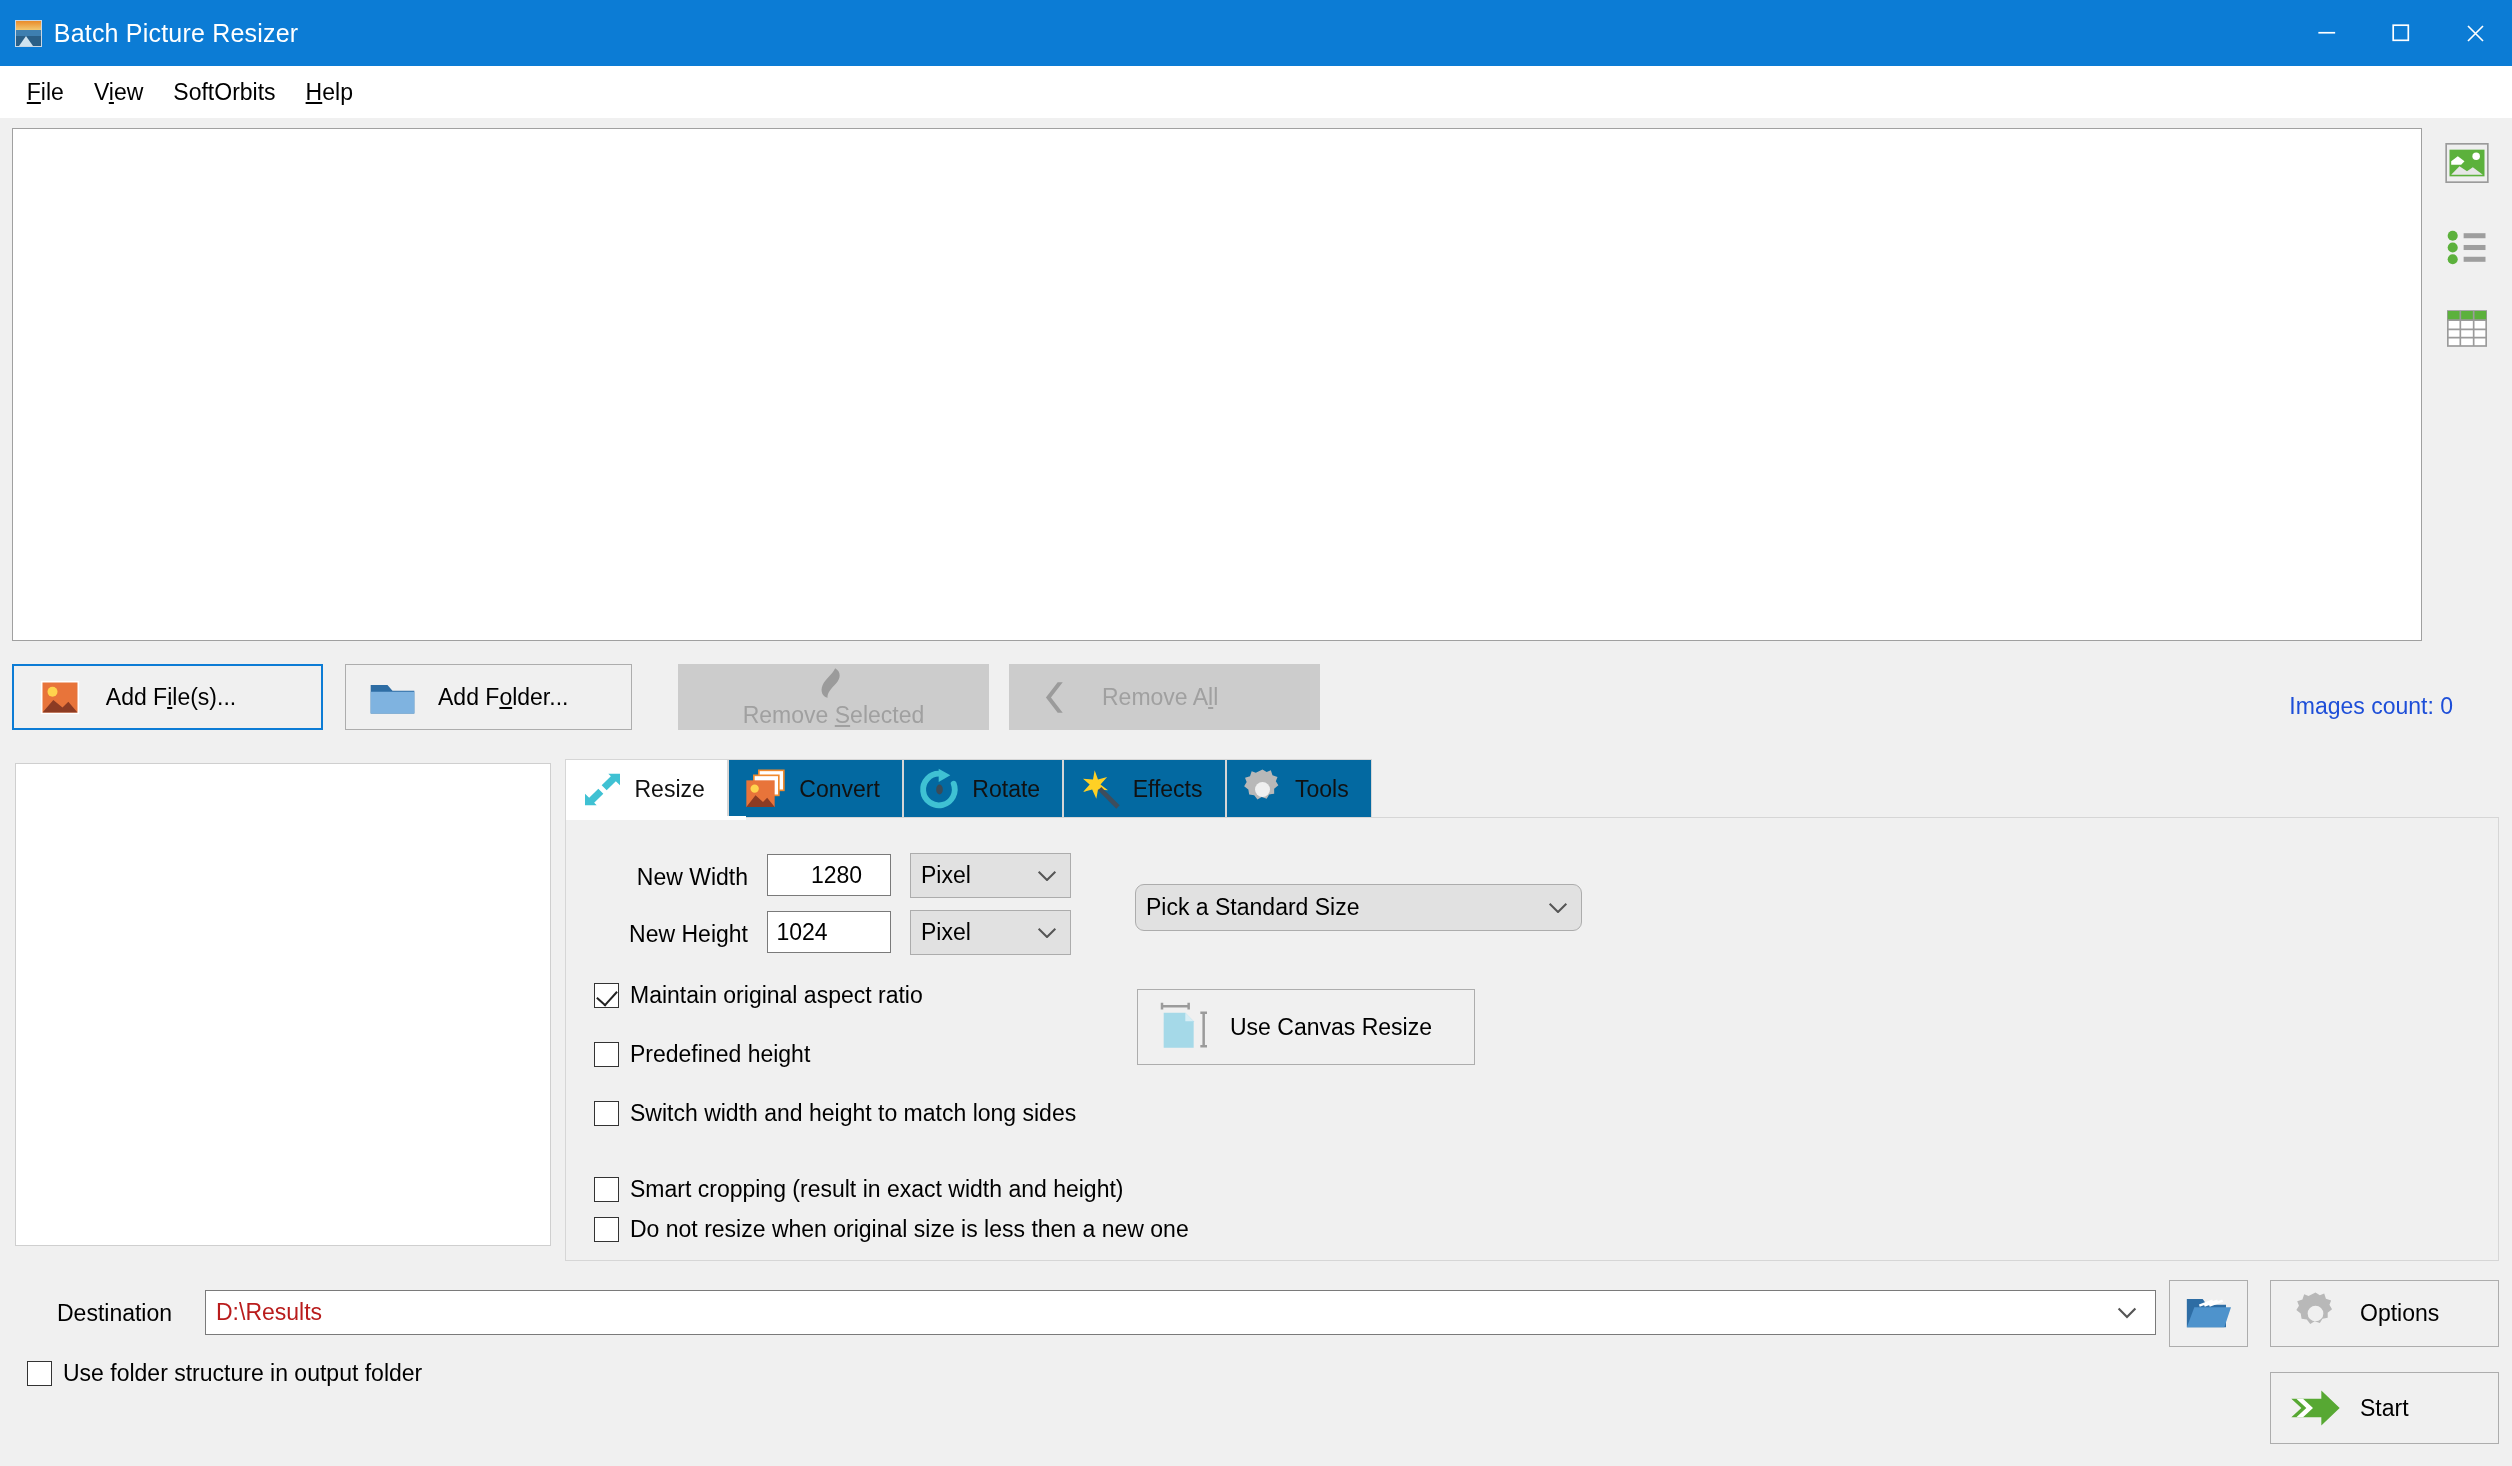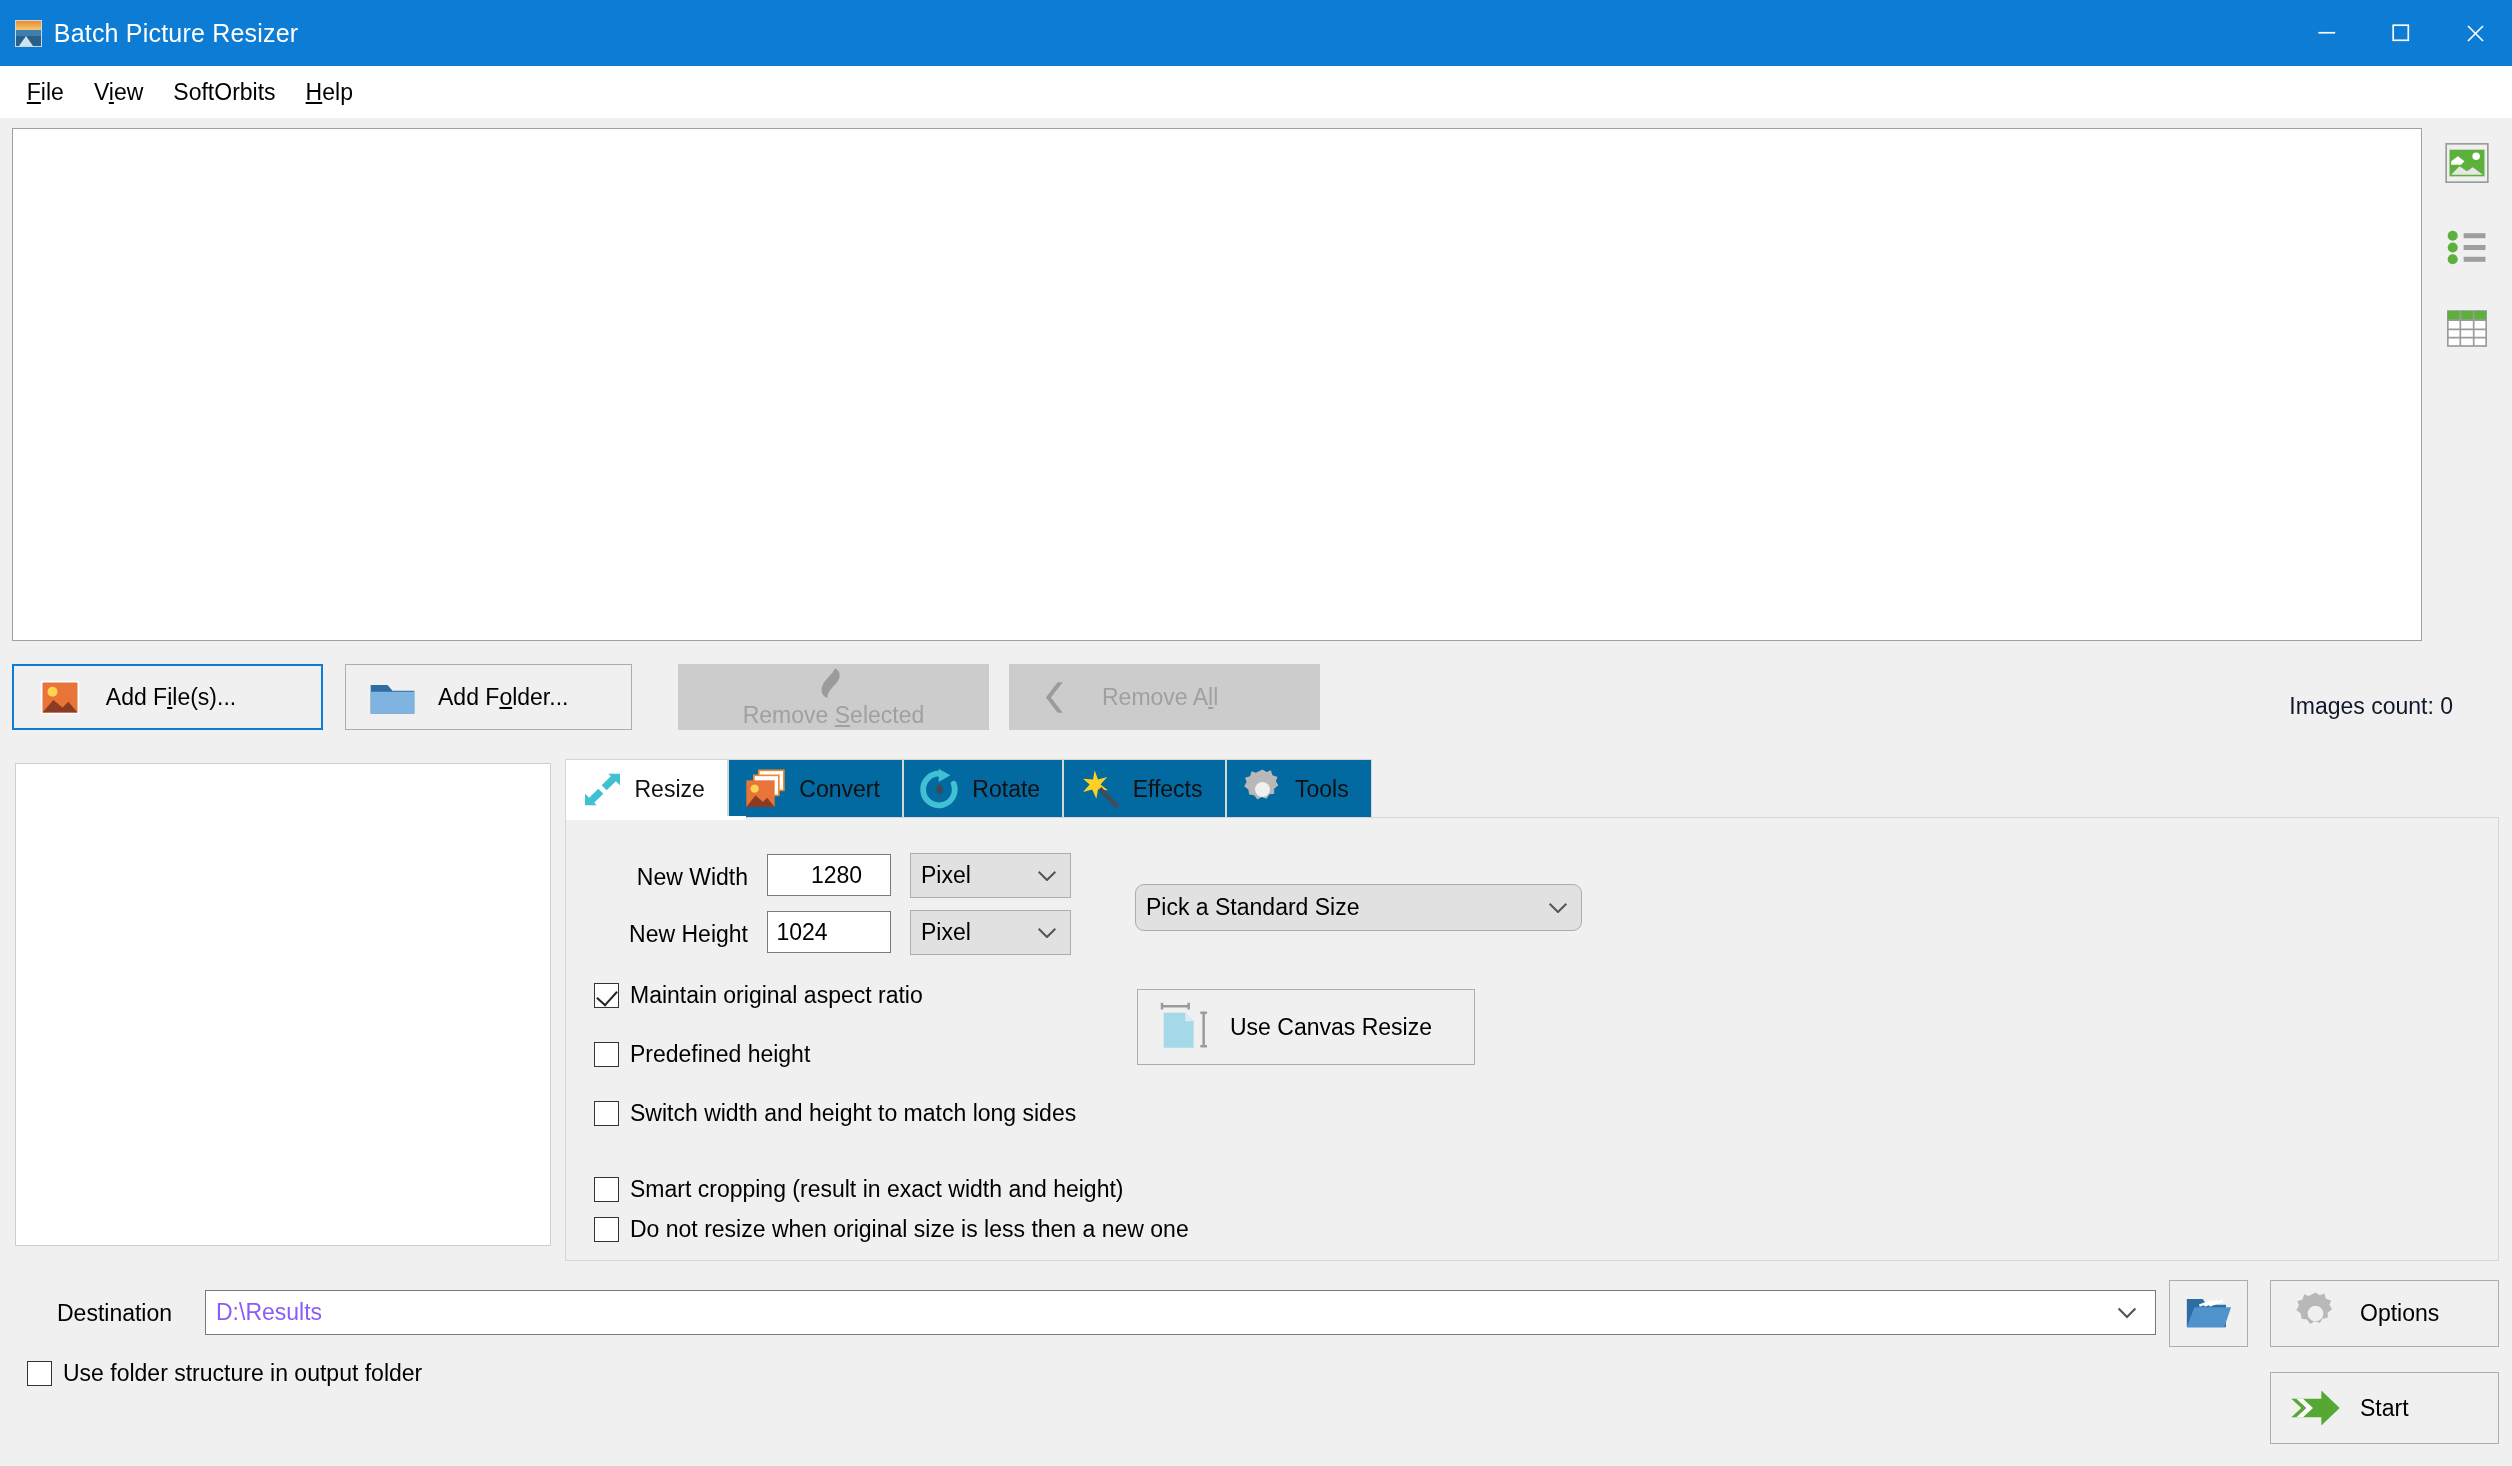--- a/index.html
+++ b/index.html
@@ -77,21 +77,21 @@
   .btn.disabled .btn-label { color: #a0a0a0; }
   .btn-label u { text-decoration: underline; }
 
   #btn-add-files  { left: 11.8px;   top: 664px; width: 311px; height: 66px; }
   #btn-add-folder { left: 345px;  top: 664px; width: 287px; height: 66px; }
   #btn-remove-sel { left: 678px;  top: 664px; width: 311px; height: 66px; flex-direction: column; }
   #btn-remove-all { left: 1009px; top: 664px; width: 311px; height: 66px; }
 
   .images-count {
     position: absolute; right: 59px; top: 693px;
-    font-size: 23px; color: #0f172a; white-space: nowrap;
+    font-size: 23px; color: #1d4ed8; white-space: nowrap;
   }
 
   
   .preview-pane {
     position: absolute; left: 15px; top: 763px; width: 536px; height: 483px;
     background: #ffffff; border: 0.8px solid #cfcfcf;
   }
 
   
   .tabstrip {
@@ -157,21 +157,21 @@
     left: 1137px; top: 989px; width: 338px; height: 76px;
     justify-content: flex-start;
   }
 
   
   .dest-label { position: absolute; left: 57px; top: 1300px; font-size: 23px; color: #000; }
   .dest-combo {
     position: absolute; left: 205px; top: 1290px; width: 1951px; height: 45px;
     background: #ffffff; border: 0.8px solid #7a7a7a;
     display: flex; align-items: center; justify-content: space-between;
-    font-size: 23px; color: #8b5cf6; padding-left: 10px;
+    font-size: 23px; color: #b91c1c; padding-left: 10px;
   }
   .dest-combo .chev { margin-right: 17px; color: #555; }
   #chk-folder-struct { left: 27px; top: 1360px; }
 
   #btn-browse  { left: 2169px; top: 1280px; width: 79px; height: 67px; justify-content: center; }
   #btn-options { left: 2270px; top: 1280px; width: 229px; height: 67px; }
   #btn-start   { left: 2270px; top: 1372px; width: 229px; height: 72px; }
 
   .icon-svg { display: block; }
 </style>

